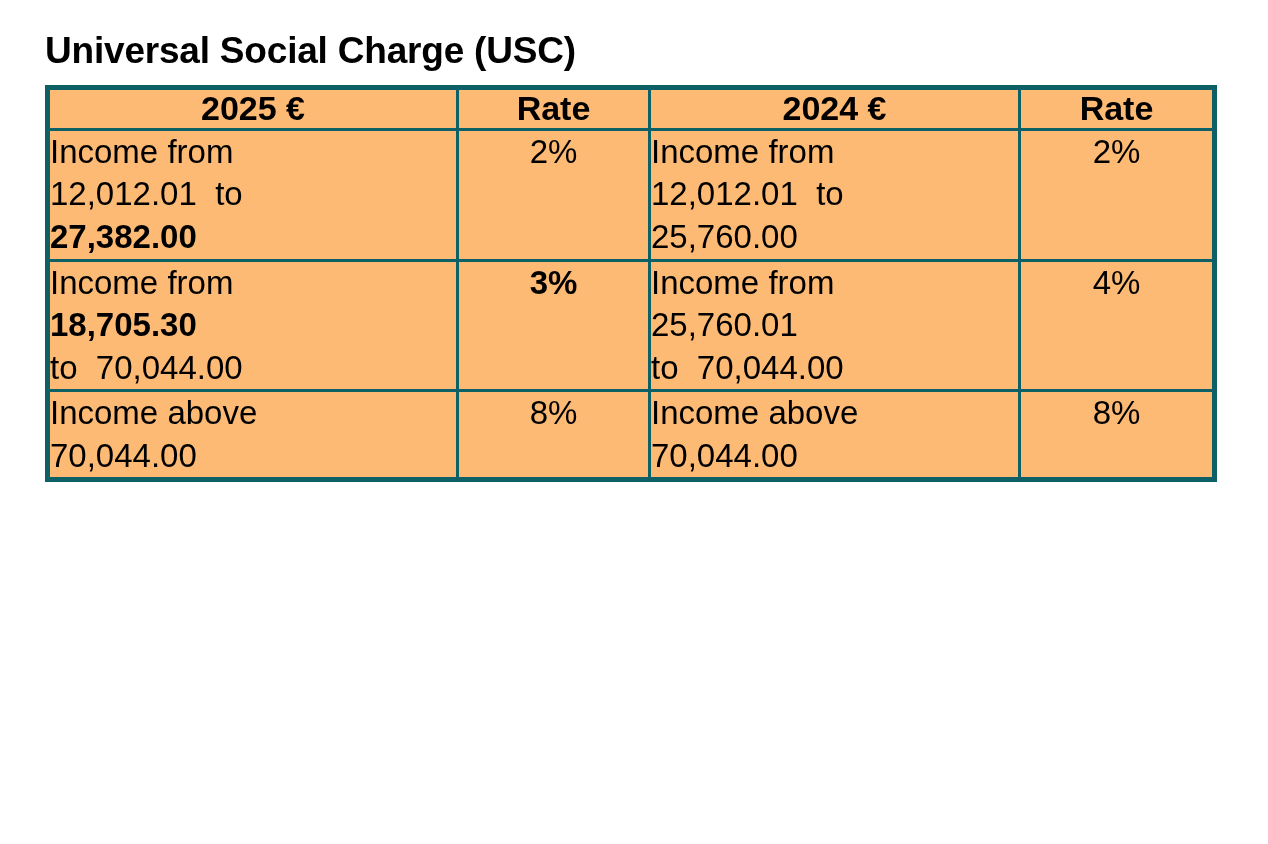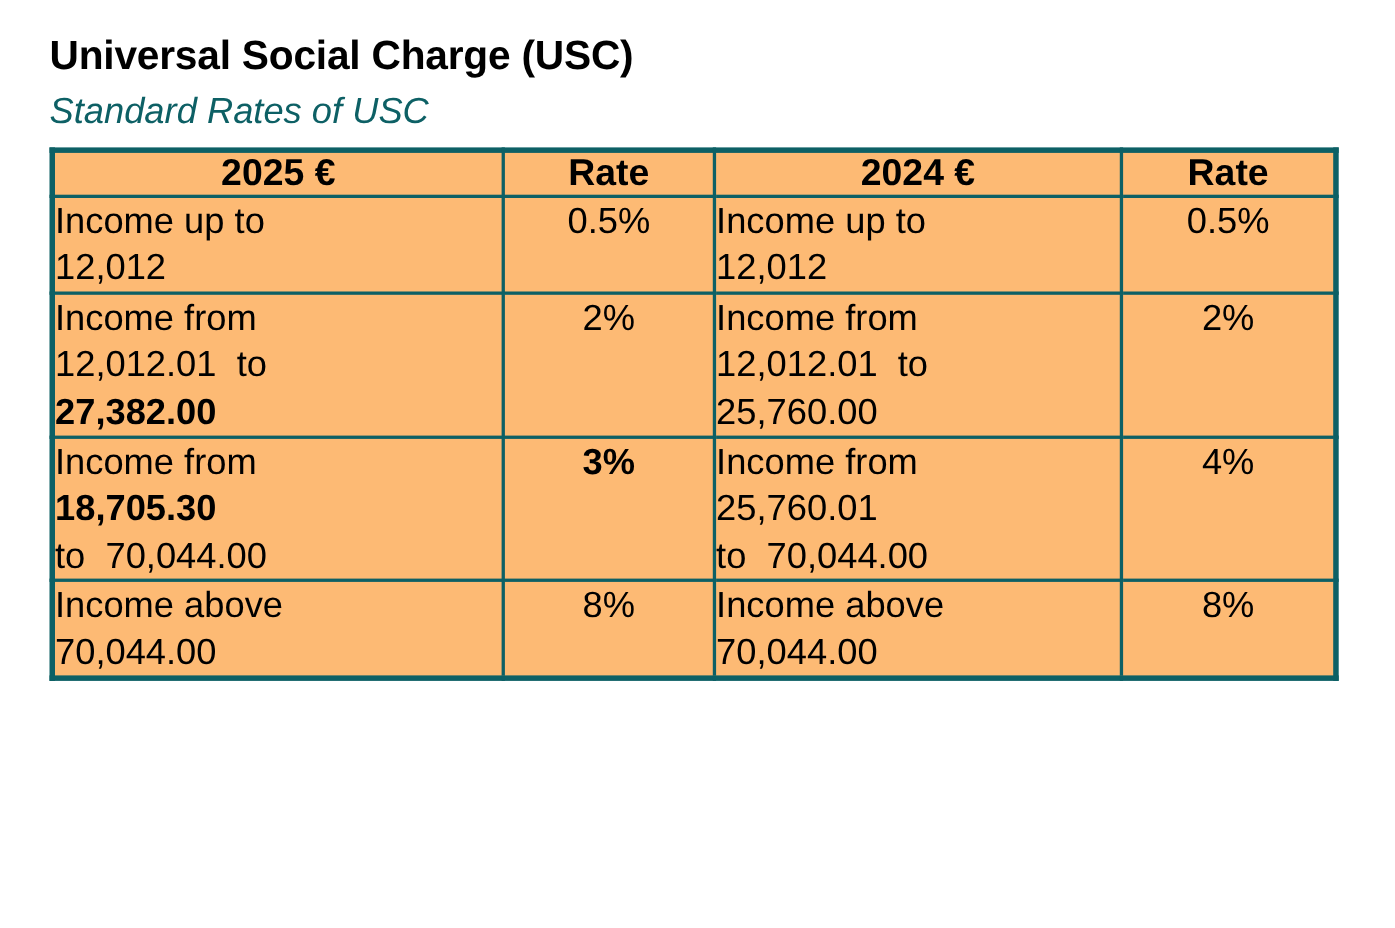--- a/index.html
+++ b/index.html
@@ -102,52 +102,39 @@
 </style>
 </head>
 <body>
 
 <div class="page">
 
   <div class="heading-block">
     <div class="doc-title">Universal Social Charge (USC)</div>
 
 
-    <div class="section-title">Standard Rates of USC</div>
   </div>
 
   <div class="table-wrap">
     <table class="rates">
       <colgroup>
         <col class="c-desc1">
         <col class="c-rate1">
         <col class="c-desc2">
         <col class="c-rate2">
       </colgroup>
       <thead>
         <tr>
           <th class="hdr">2025 €</th>
           <th class="hdr">Rate</th>
           <th class="hdr">2024 €</th>
           <th class="hdr">Rate</th>
         </tr>
       </thead>
       <tbody id="rates-body">
-          <tr>
-            <td class="desc">
-              <span class="ln">Income up to</span>
-              <span class="ln">12,012</span>
-            </td>
-            <td class="rate">0.5%</td>
-            <td class="desc">
-              <span class="ln">Income up to</span>
-              <span class="ln">12,012</span>
-            </td>
-            <td class="rate">0.5%</td>
-          </tr>
           <tr>
             <td class="desc">
               <span class="ln">Income from</span>
               <span class="ln">12,012.01  to</span>
               <span class="ln b">27,382.00</span>
             </td>
             <td class="rate">2%</td>
             <td class="desc">
               <span class="ln">Income from</span>
               <span class="ln">12,012.01  to</span>

